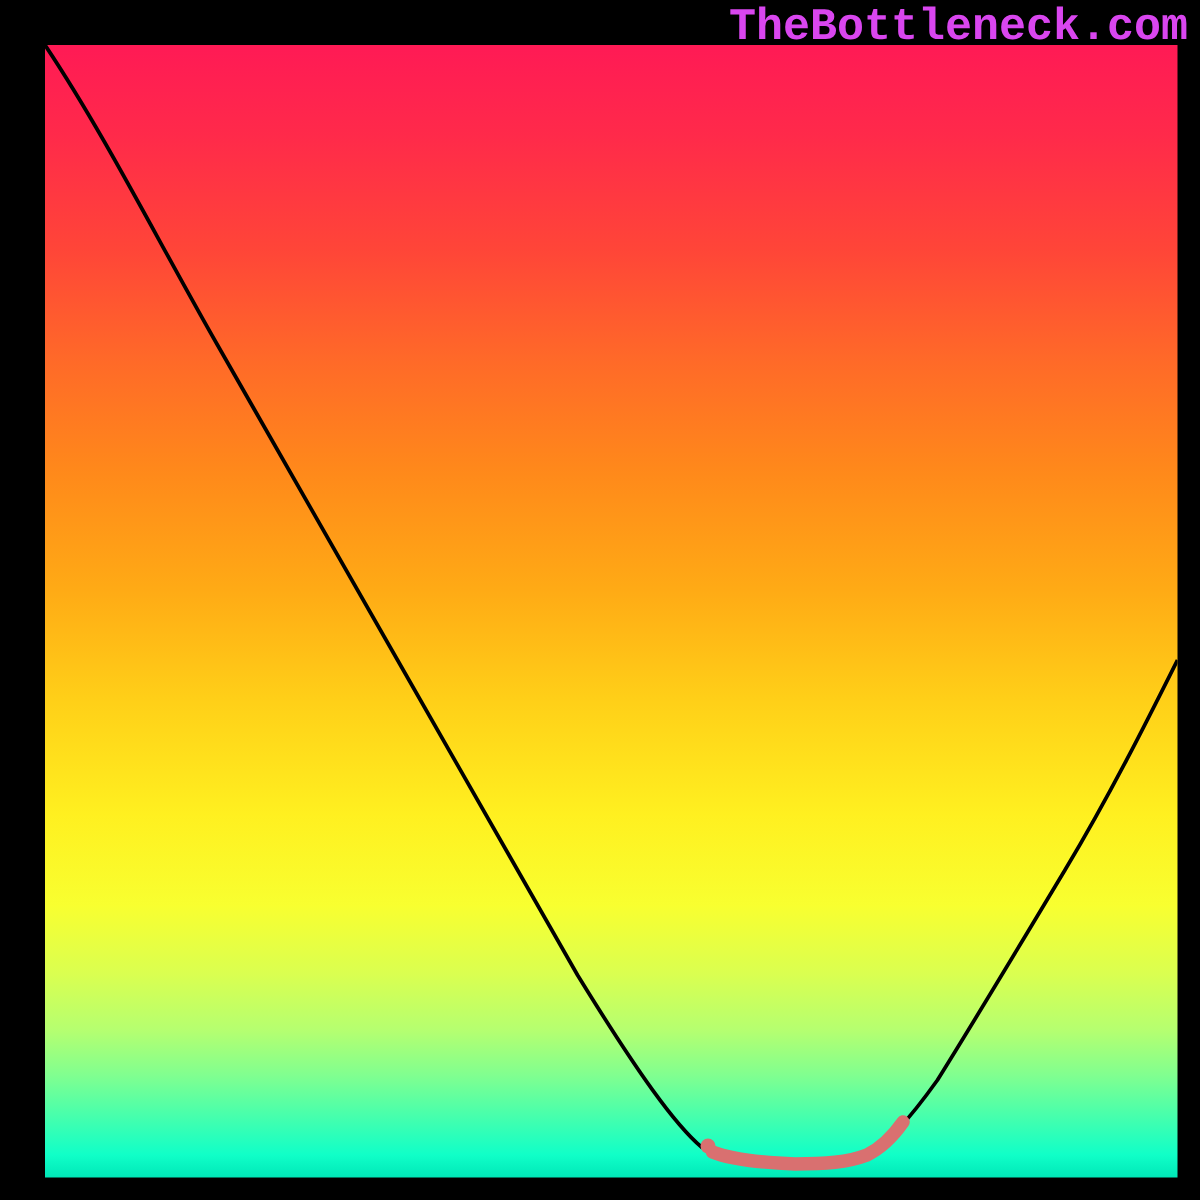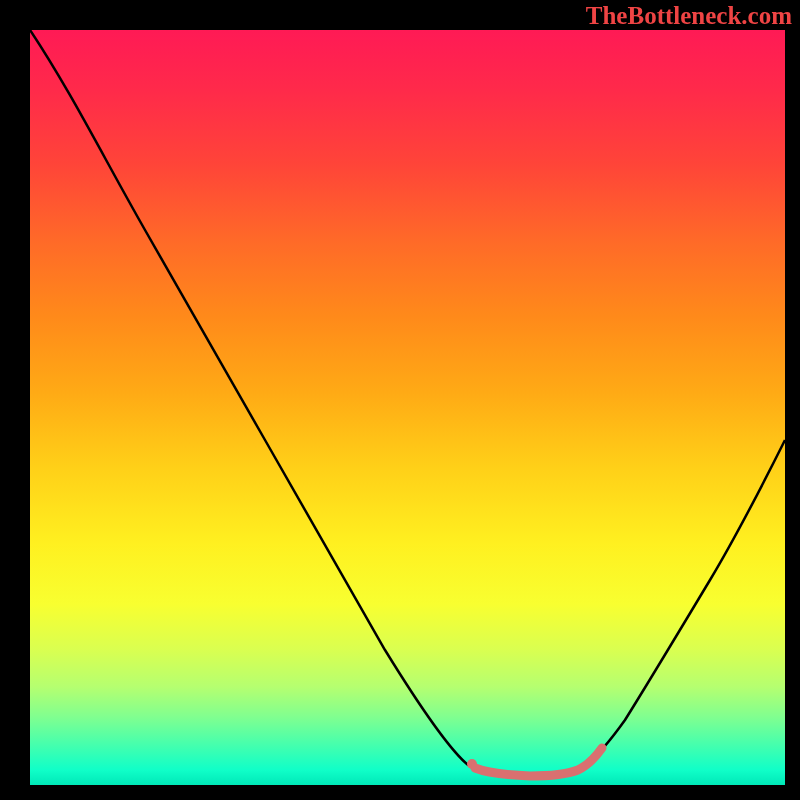--- a/index.html
+++ b/index.html
@@ -10,23 +10,23 @@
   .container {
     width: 800px;
     height: 800px;
     position: relative;
     background: #000;
   }
   .watermark {
     position: absolute;
     top: 2px;
     right: 8px;
-    color: #ef4444;
-    font-family: Liberation Serif, serif;
-    font-size: 25px;
+    color: #d946ef;
+    font-family: Liberation Mono, monospace;
+    font-size: 30px;
     font-weight: bold;
     z-index: 10;
   }
   .plot-area {
     position: absolute;
     left: 30px;
     top: 30px;
     width: 755px;
     height: 755px;
   }

